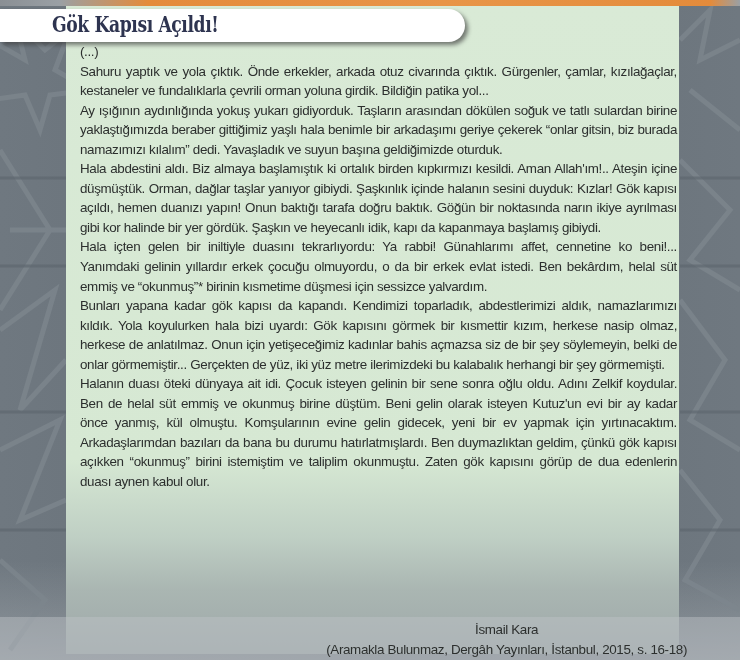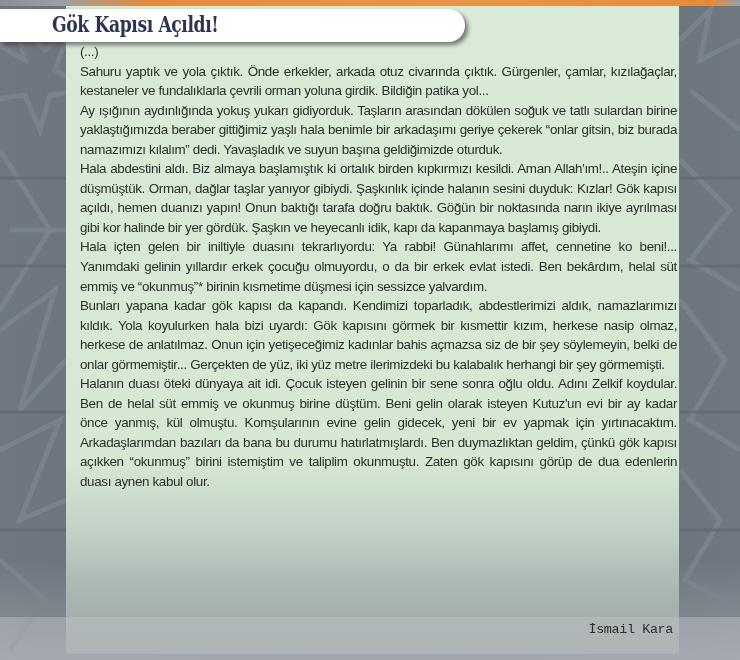--- a/index.html
+++ b/index.html
@@ -42,24 +42,23 @@
     white-space: nowrap;
   }
   .text {
     position: absolute; left: 80px; top: 42px; width: 597px;
     font-size: 13.4px; line-height: 19.55px; color: #2c2f2e;
     text-align: justify;
     letter-spacing: -0.35px;
   }
   .text p { margin: 0; }
   .attrib {
-    position: absolute; right: 67px; top: 620px;
+    position: absolute; right: 53px; top: 620px;
     text-align: center; font-size: 13.4px; line-height: 19.5px; color: #2c2f2e;
     letter-spacing: -0.35px;
-    font-family: Liberation Mono, monospace;
   }
 </style>
 </head>
 <body>
 
 <div class="bg-pattern">
   <svg width="740" height="660" viewBox="0 0 740 660">
     <g fill="none" stroke="#7d868d" stroke-width="5" opacity="0.8">
       <path d="M-10 40 L25 60 L15 20 L45 50 L70 30 L55 70 L90 90 L50 95 L40 130 L25 95 L-10 100"></path>
       <path d="M0 150 L50 230 L0 310 M10 230 L66 230"></path>
@@ -97,13 +96,14 @@
   <p>Sahuru yaptık ve yola çıktık. Önde erkekler, arkada otuz civarında çıktık. Gürgenler, çamlar, kızılağaçlar, kestaneler ve fundalıklarla çevrili orman yoluna girdik. Bildiğin patika yol...</p>
   <p>Ay ışığının aydınlığında yokuş yukarı gidiyorduk. Taşların arasından dökülen soğuk ve tatlı sulardan birine yaklaştığımızda beraber gittiğimiz yaşlı hala benimle bir arkadaşımı geriye çekerek “onlar gitsin, biz burada namazımızı kılalım” dedi. Yavaşladık ve suyun başına geldiğimizde oturduk.</p>
   <p>Hala abdestini aldı. Biz almaya başlamıştık ki ortalık birden kıpkırmızı kesildi. Aman Allah'ım!.. Ateşin içine düşmüştük. Orman, dağlar taşlar yanıyor gibiydi. Şaşkınlık içinde halanın sesini duyduk: Kızlar! Gök kapısı açıldı, hemen duanızı yapın! Onun baktığı tarafa doğru baktık. Göğün bir noktasında narın ikiye ayrılması gibi kor halinde bir yer gördük. Şaşkın ve heyecanlı idik, kapı da kapanmaya başlamış gibiydi.</p>
   <p>Hala içten gelen bir inilti­yle duasını tekrarlıyordu: Ya rabbi! Günahlarımı affet, cennetine ko beni!... Yanımdaki gelinin yıllardır erkek çocuğu olmuyordu, o da bir erkek evlat istedi. Ben bekârdım, helal süt emmiş ve “okunmuş”* birinin kısmetime düşmesi için sessizce yalvardım.</p>
   <p>Bunları yapana kadar gök kapısı da kapandı. Kendimizi toparladık, abdestlerimizi aldık, namazlarımızı kıldık. Yola koyulurken hala bizi uyardı: Gök kapısını görmek bir kısmettir kızım, herkese nasip olmaz, herkese de anlatılmaz. Onun için yetişeceğimiz kadınlar bahis açmazsa siz de bir şey söylemeyin, belki de onlar görmemiştir... Gerçekten de yüz, iki yüz metre ilerimizdeki bu kalabalık herhangi bir şey görmemişti.</p>
   <p>Halanın duası öteki dünyaya ait idi. Çocuk isteyen gelinin bir sene sonra oğlu oldu. Adını Zelkif koydular. Ben de helal süt emmiş ve okunmuş birine düştüm. Beni gelin olarak isteyen Kutuz'un evi bir ay kadar önce yanmış, kül olmuştu. Komşularının evine gelin gidecek, yeni bir ev yapmak için yırtınacaktım. Arkadaşlarımdan bazıları da bana bu durumu hatırlatmışlardı. Ben duymazlıktan geldim, çünkü gök kapısı açıkken “okunmuş” birini istemiştim ve taliplim okunmuştu. Zaten gök kapısını görüp de dua edenlerin duası aynen kabul olur.</p>
 </div>
 
 <div class="attrib">
   <div>İsmail Kara</div>
+  <div>(Aramakla Bulunmaz, Dergâh Yayınları, İstanbul, 2015, s. 16-18)</div>
 </div>
 
 </body></html>

